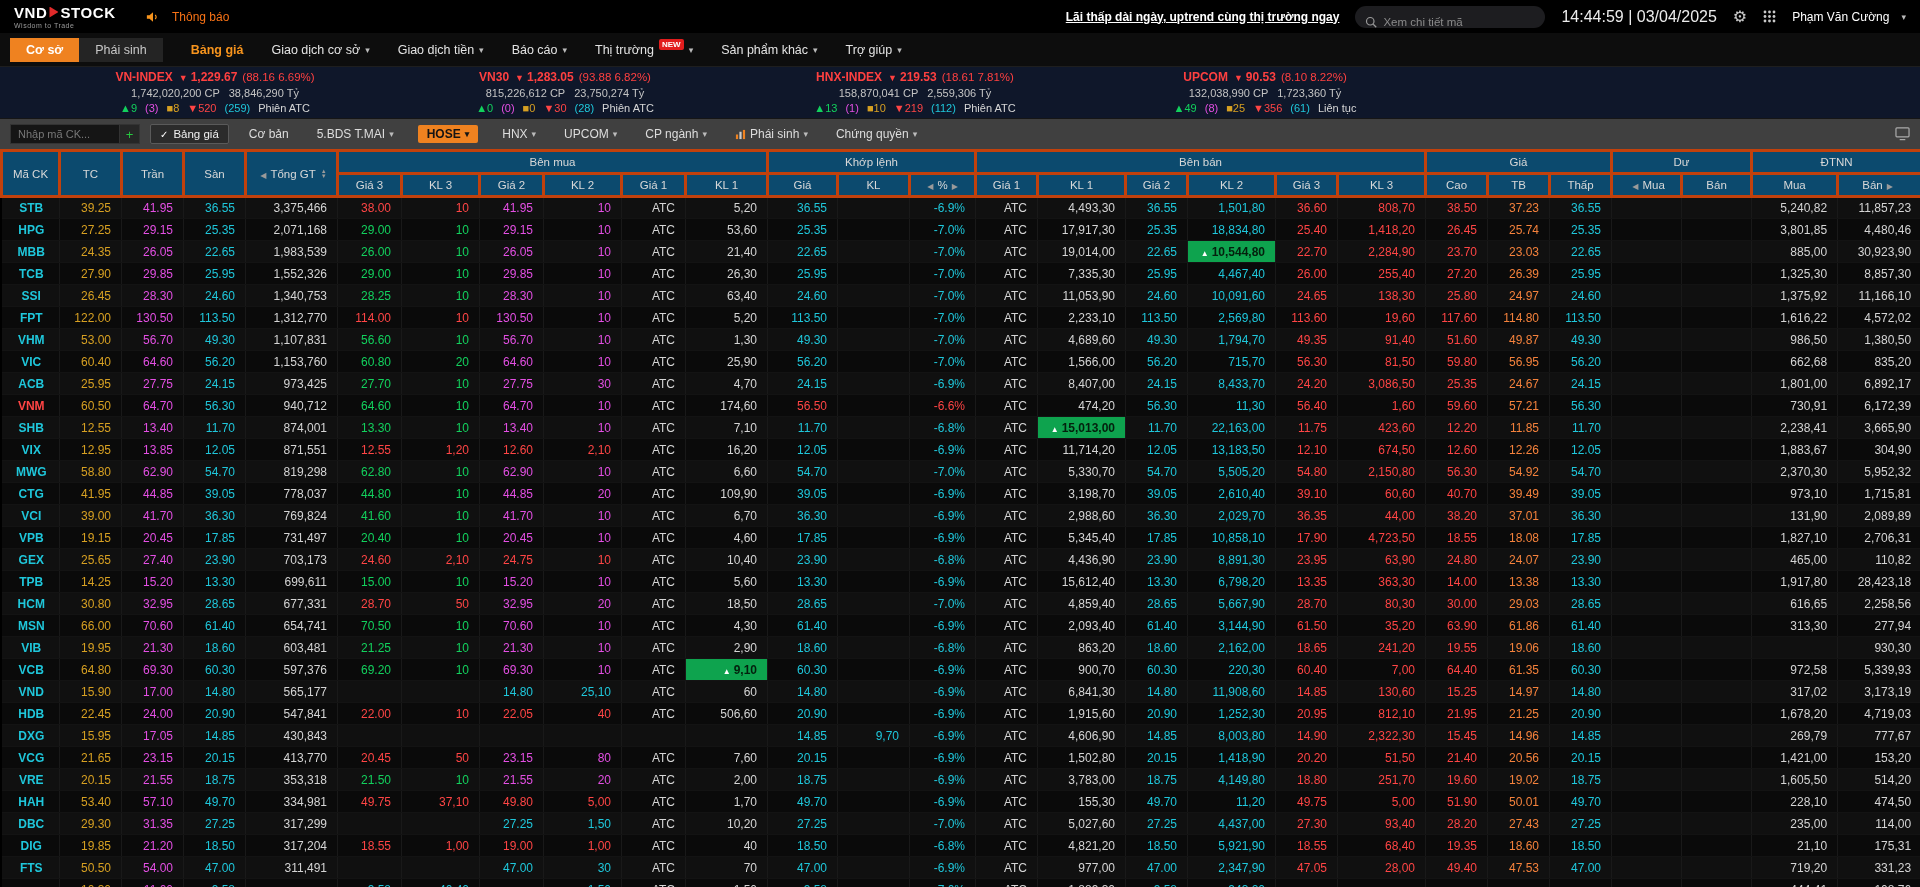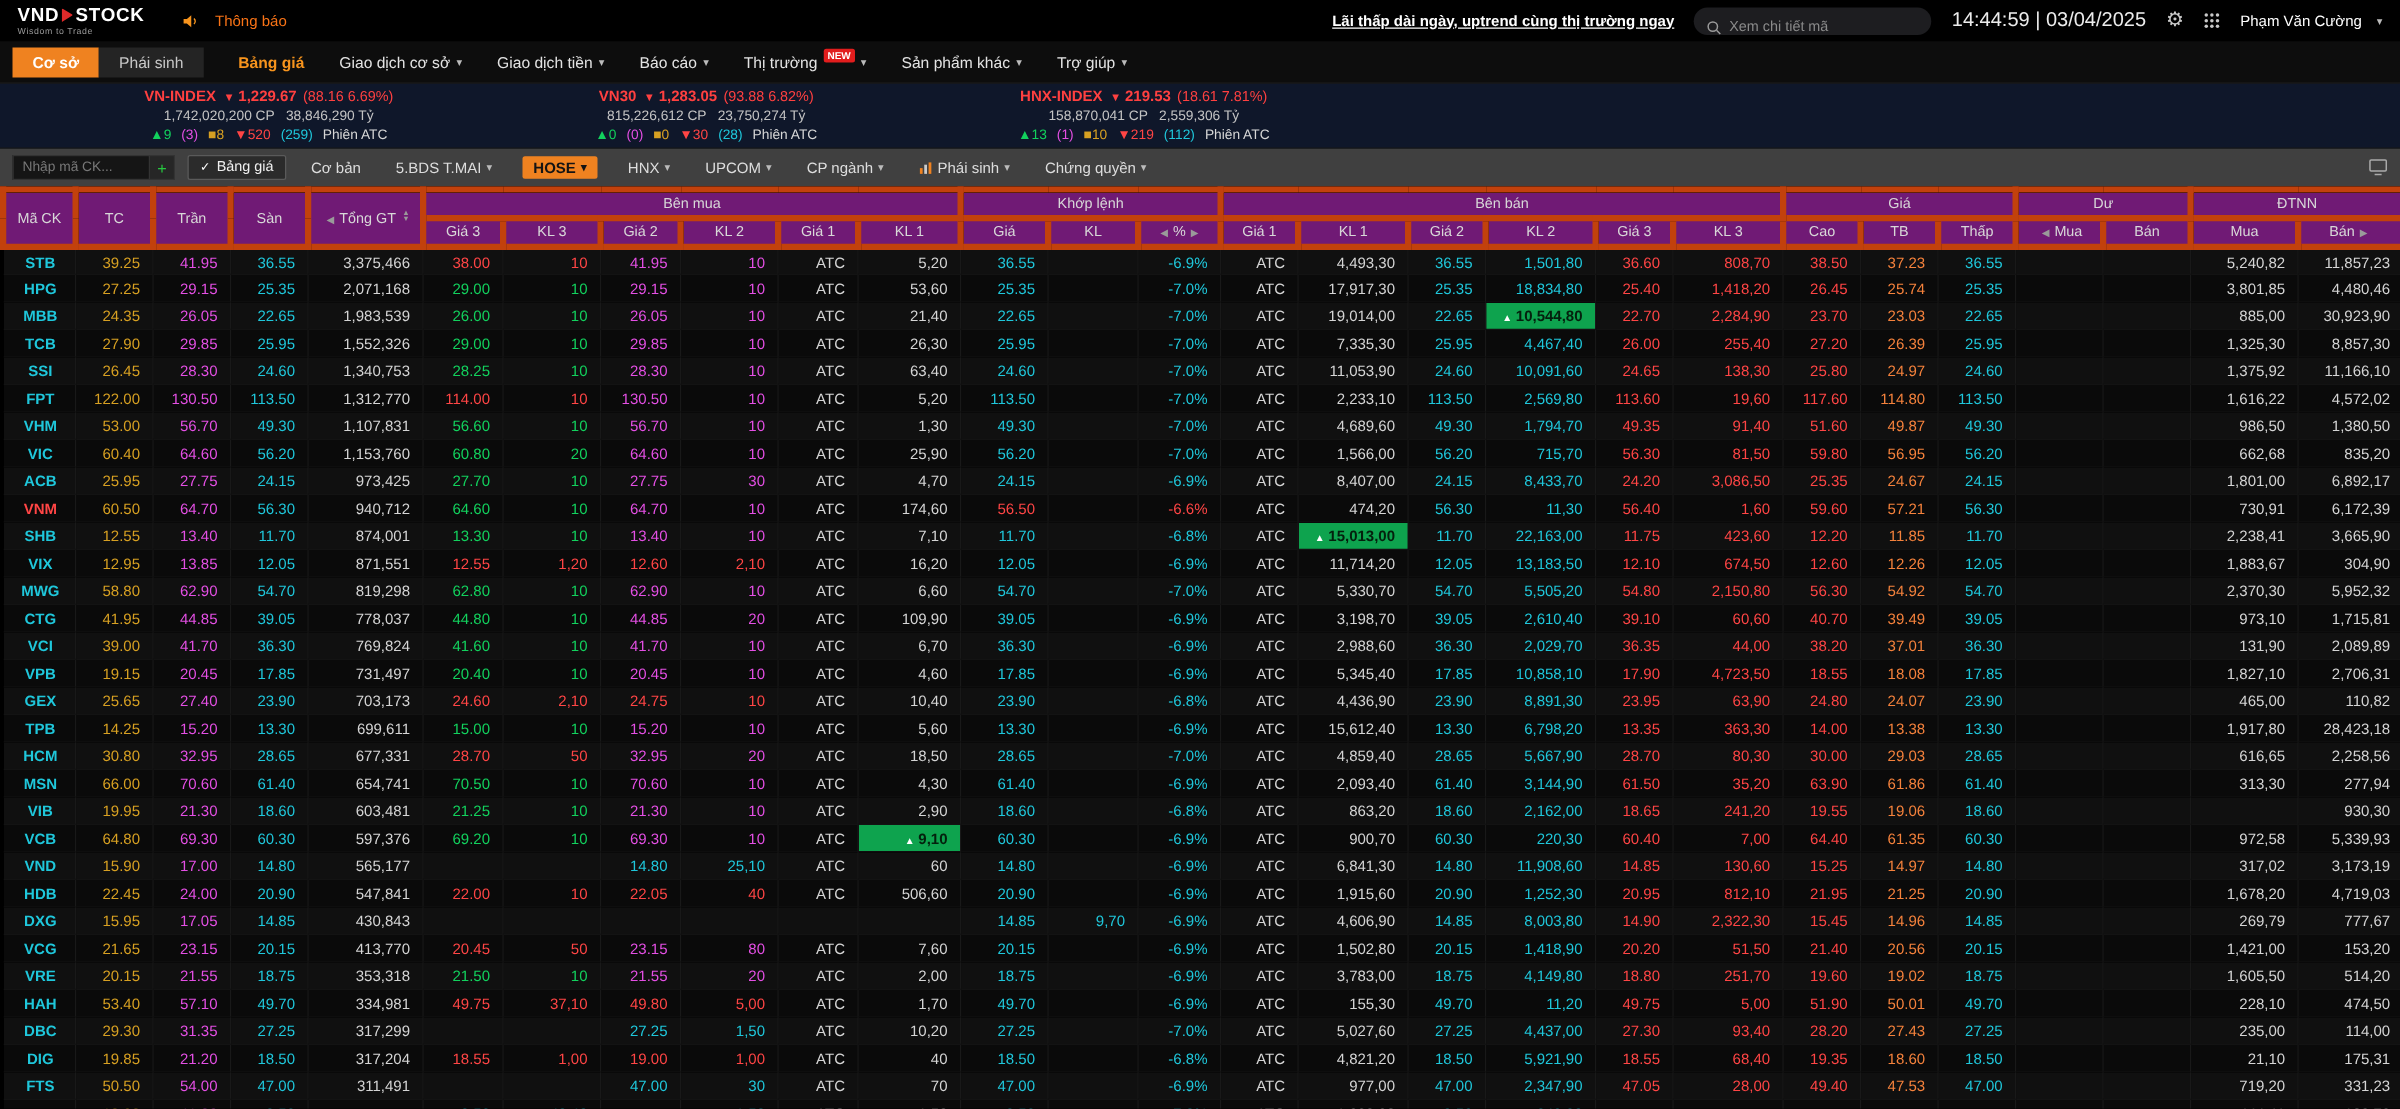--- a/index.html
+++ b/index.html
@@ -48,21 +48,21 @@
   .board-btn{height:20px;padding:0 9px;background:#2b2b2b;border:1px solid #5a5a5a;border-radius:2px;color:#f0f0f0;font-size:11.5px;display:flex;align-items:center;gap:5px;cursor:pointer;white-space:nowrap}
   .check{color:#fff;font-size:10px}
   .ftabs{display:flex;align-items:center;gap:20px;margin-left:6px}
   .ftab{display:flex;align-items:center;gap:4px;color:#ddd;font-size:12px;cursor:pointer;padding:2px 4px;white-space:nowrap}
   .ftab-active{background:#ef8220;color:#141414;font-weight:700;border-radius:2px;padding:2px 9px}
   .ftab-active .caret{color:#141414}
   .display-icon{margin-left:auto}
   
   .board{height:738px;overflow:hidden}
   table.price-table{border-collapse:collapse;table-layout:fixed;width:1920px}
-  thead th{background:#701a75;color:#d8d8d8;font-size:11.5px;font-weight:400;height:23px;border:5px solid #c2410c;white-space:nowrap;overflow:hidden;text-align:center}
+  thead th{background:#0c4a6e;color:#d8d8d8;font-size:11.5px;font-weight:400;height:23px;border:3px solid #c2410c;white-space:nowrap;overflow:hidden;text-align:center}
   tbody td{height:22px;font-size:12px;text-align:right;padding:0 10px;white-space:nowrap;overflow:hidden;border-right:1px solid #191919;border-bottom:1px solid #131313}
   tbody tr:nth-child(odd){background:#101010}
   tbody tr:nth-child(even){background:#0a0a0a}
   td.code{text-align:center;padding-left:12px;font-weight:700}
   .gl{border-left:1px solid #2d2d2d}
   .r{color:#ff4545}.g{color:#12d15d}.c{color:#1fc7db}.p{color:#e44fe4}.y{color:#d7a022}.w{color:#d5d5d5}.o{color:#f5823c}
   td.hl{background:#0ea34e;color:#04200d;font-weight:700}
   .hl-arrow{color:#fff;font-size:8px;margin-right:3px}
   .harrow{color:#9a9a9a;font-size:8px;margin:0 4px;cursor:pointer}
   .sortwrap{display:inline-flex;flex-direction:column;margin-left:5px;vertical-align:middle}
@@ -187,20 +187,32 @@
       <div class="ix-l2">158,870,041 CP   2,559,306 Tỷ</div>
       <div class="ix-l3">
         <span class="g">▲13</span>
         <span class="p">(1)</span>
         <span class="y">■10</span>
         <span class="r">▼219</span>
         <span class="c">(112)</span>
         <span class="sess">Phiên ATC</span>
       </div>
     </div>
+    <div class="index-card">
+      <div class="ix-l1"><span class="ix-name">UPCOM</span><span class="ix-arrow">▼</span><span class="ix-val">90.53</span><span class="ix-chg">(8.10 8.22%)</span></div>
+      <div class="ix-l2">132,038,990 CP   1,723,360 Tỷ</div>
+      <div class="ix-l3">
+        <span class="g">▲49</span>
+        <span class="p">(8)</span>
+        <span class="y">■25</span>
+        <span class="r">▼356</span>
+        <span class="c">(61)</span>
+        <span class="sess">Liên tục</span>
+      </div>
+    </div>
   </div>
 
 <div class="filterbar">
   <div class="ticker-wrap">
     <input class="ticker-input" placeholder="Nhập mã CK..." style="">
     <div class="add-btn">+</div>
   </div>
   <div class="board-btn">
     <span class="check">✓</span>
     <span>Bảng giá</span>

